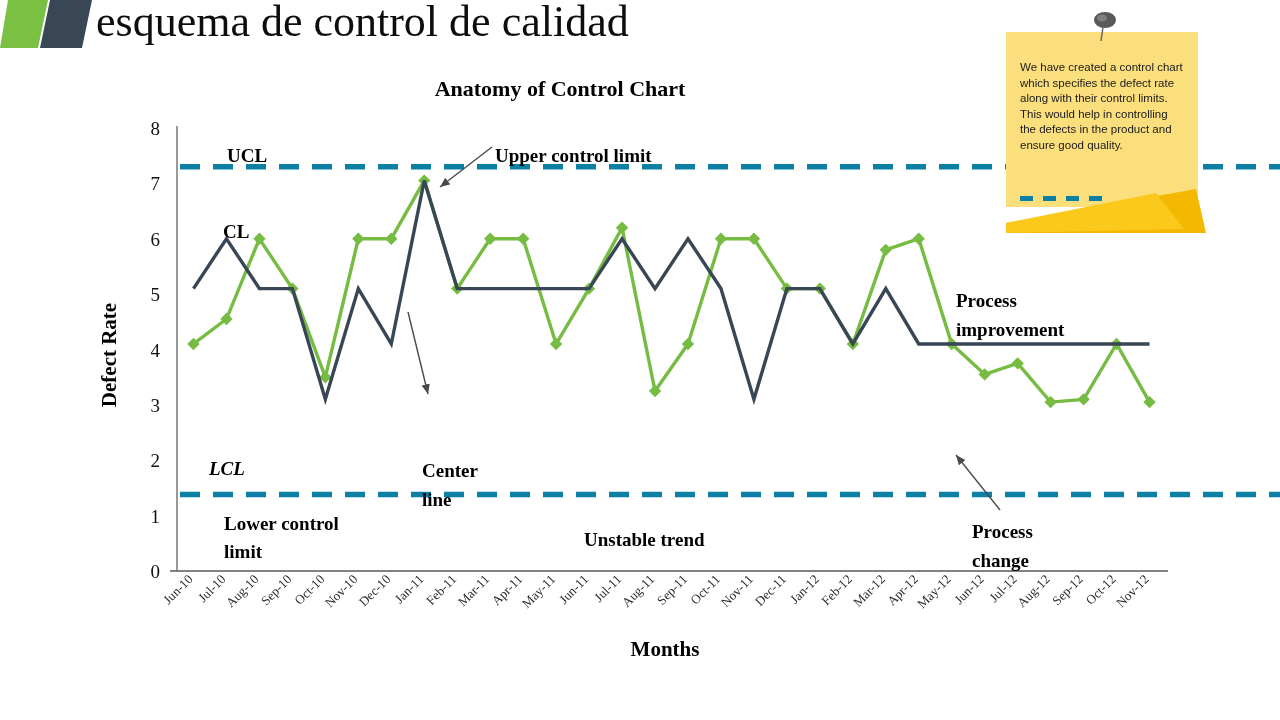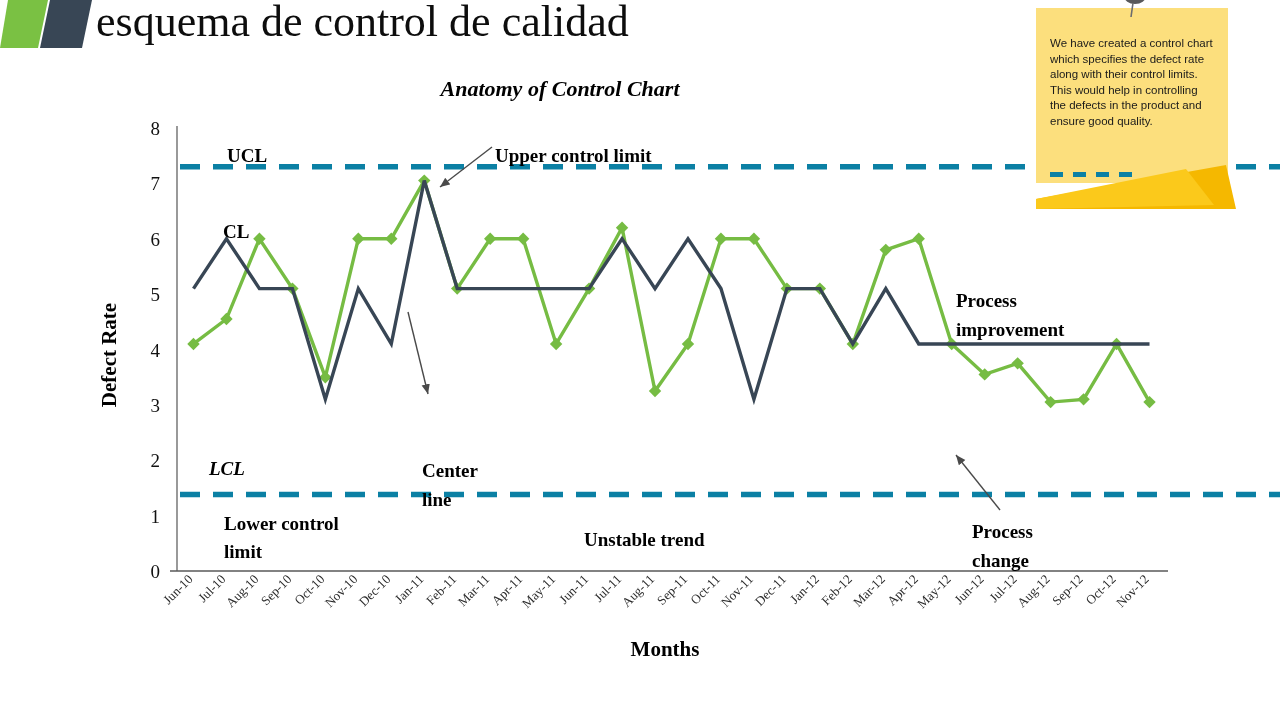--- a/index.html
+++ b/index.html
@@ -32,24 +32,23 @@
     font-weight: 400;
     color: #0d0d0d;
     letter-spacing: 0px;
     white-space: nowrap;
   }
 
   
   #sticky-note {
     position: absolute;
     left: 1006px;
-    top: 0;
+    top: 24px;
     width: 192px;
     height: 200px;
-    margin-left: 30px;
   }
   #sticky-pin {
     position: absolute;
     left: 86px;
     top: -12px;
     width: 26px;
     height: 30px;
     z-index: 3;
   }
   #sticky-body {
@@ -93,21 +92,20 @@
   #chart-title {
     position: absolute;
     left: 0;
     top: 76px;
     width: 1120px;
     text-align: center;
     font-family: "Liberation Serif", serif;
     font-size: 22px;
     font-weight: bold;
     color: #000;
-    font-style: italic;
   }
   #chart-svg {
     position: absolute;
     left: 0;
     top: 0;
   }
   .axis-num {
     font-family: "Liberation Serif", serif;
     font-size: 19px;
     fill: #111;

